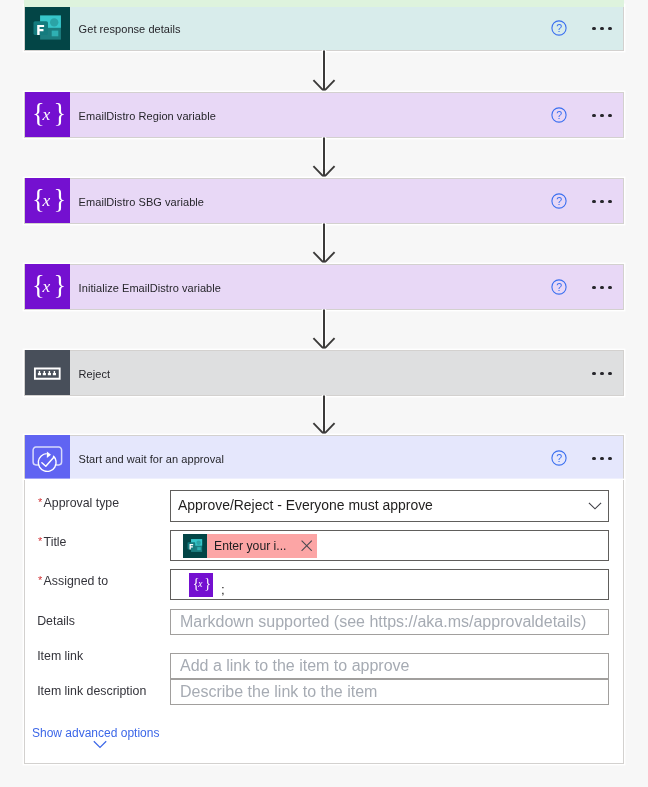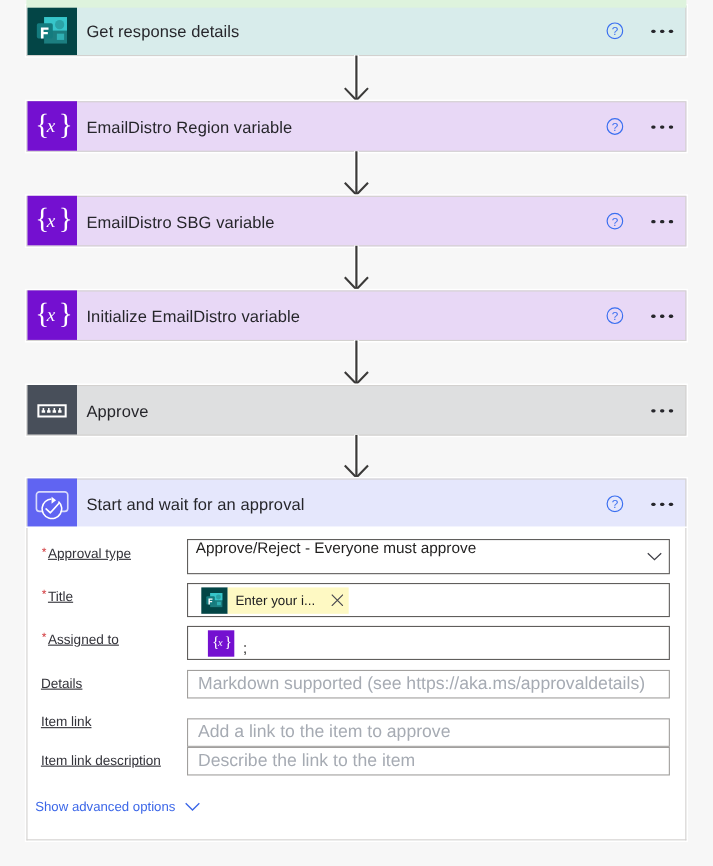--- a/index.html
+++ b/index.html
@@ -12,57 +12,57 @@
   
   .top-strip{position:absolute;left:24px;top:0;width:600px;height:7px;background:#def3dd;z-index:5;}
 
   
   .step{position:absolute;left:24px;width:600px;}
   .step-head{position:relative;height:46px;box-sizing:border-box;
              border:1px solid #d3d1cf;border-top:1px solid #d3d1cf;display:flex;align-items:center;
              box-shadow:0 0 0 1.4px #ffffff;}
   .step-icon{width:45px;height:45px;flex:0 0 45px;display:flex;align-items:center;justify-content:center;
              margin:-1px 0 0 0;align-self:flex-start;}
-  .step-title{margin-left:8.6px;font-size:15px;color:#26262b;letter-spacing:.005em;white-space:nowrap;position:relative;top:1px;}
+  .step-title{margin-left:8.6px;font-size:11px;color:#26262b;letter-spacing:.005em;white-space:nowrap;position:relative;top:1px;}
   .head-right{position:absolute;right:0;top:0;height:45px;display:flex;align-items:center;}
   .help-icon{width:16px;height:16px;margin-right:18px;line-height:0;position:relative;top:-1px;}
   .menu-icon{width:34px;height:14px;margin-right:4.1px;display:flex;align-items:center;justify-content:center;}
   .menu-icon i{display:block;width:3.4px;height:3.4px;border-radius:50%;background:#26262b;margin:0 2.35px;}
 
   
   .arrow{position:absolute;left:318px;width:12px;}
   .arrow svg{display:block;}
 
   
   .panel{position:absolute;left:24px;width:600px;box-sizing:border-box;
          background:#fff;border:1px solid #d3d1cf;border-top:none;
          box-shadow:0 0 0 1.4px #ffffff;}
-  .flabel{position:absolute;font-size:12.35px;color:#33333a;white-space:nowrap;line-height:14px;text-decoration:underline;}
+  .flabel{position:absolute;font-size:12.35px;color:#33333a;white-space:nowrap;line-height:14px;}
   .req{position:absolute;font-size:11px;color:#d13438;line-height:14px;}
   .ctrl{position:absolute;left:145px;box-sizing:border-box;}
 
   .sel{width:439px;height:32px;border:1px solid #605e5c;background:#fff;
-       display:flex;}
+       display:flex;align-items:center;}
   .sel-val{margin-left:7px;font-size:13.95px;color:#201f1e;position:relative;top:-1px;}
   .sel-chev{position:absolute;right:6.5px;top:50%;transform:translateY(-50%);line-height:0;}
 
   .tokenbox{width:439px;height:31.4px;border:1px solid #605e5c;background:#fff;
             display:flex;align-items:center;}
   .token{display:flex;align-items:center;height:24px;margin-left:12px;}
   .token-ic{width:24px;height:24px;flex:0 0 24px;display:flex;align-items:center;justify-content:center;}
   .token-body{height:24px;display:flex;align-items:center;padding:0 5px 0 7px;}
   .token-txt{font-size:12.2px;color:#1d1d20;white-space:nowrap;position:relative;top:0.5px;}
   .token-x{display:flex;align-items:center;position:relative;}
   .token-suffix{font-size:13.4px;color:#201f1e;margin-left:8px;position:relative;top:4.5px;}
 
   .txtbox{width:439px;height:26px;border:1px solid #a19f9d;background:#fff;
           display:flex;align-items:center;}
   .ph{margin-left:9px;font-size:16px;color:#a6abb3;white-space:nowrap;position:relative;top:-0.5px;}
 
-  .adv{position:absolute;left:10px;display:flex;align-items:center;}
+  .adv{position:absolute;left:10px;display:flex;align-items:center;flex-direction:column;}
   .adv-txt{font-size:12.0px;color:#3c67e8;}
   .adv-chev{margin-left:8.5px;display:flex;align-items:center;}
 </style>
 </head>
 <body>
 
 <div class="canvas">
   <div class="top-strip"></div>
   <div id="steps">
       <div class="step" style="top: 5px;">
@@ -194,21 +194,21 @@
             <svg width="45" height="45" viewBox="0 0 45 45">
       <path d="M9.9 18.5h24.8v10.2H9.9z" fill="none" stroke="#fff" stroke-width="1.85"></path>
       <g fill="#fff">
         <path d="M13.73 21.0h1.44v1.9h0.85v2.3h-3.14v-2.3h0.85z"></path>
         <path d="M18.63 21.0h1.44v1.9h0.85v2.3h-3.14v-2.3h0.85z"></path>
         <path d="M23.68 21.0h1.44v1.9h0.85v2.3h-3.14v-2.3h0.85z"></path>
         <path d="M28.68 21.0h1.44v1.9h0.85v2.3h-3.14v-2.3h0.85z"></path>
       </g>
     </svg>
           </div>
-      <div class="step-title">Approve</div>
+      <div class="step-title">Reject</div>
       <div class="head-right">
 
         <span class="menu-icon">
               <i></i>
               <i></i>
               <i></i>
             </span>
       </div>
     </div>
       </div>
@@ -260,21 +260,21 @@
         <span class="token-ic" style="background:#034546">
             <svg width="45" height="45" viewBox="0 0 45 45">
       <rect x="15.1" y="10.5" width="20.8" height="24.1" fill="#1c7e80"></rect>
       <rect x="15.1" y="10.5" width="20.8" height="12.3" fill="#37c6ca"></rect>
       <circle cx="29.2" cy="17.4" r="4.2" fill="#2ba3a6"></circle>
       <rect x="26.7" y="25.6" width="6.6" height="5.7" fill="#2fb0b3"></rect>
       <rect x="8.5" y="16.2" width="14.5" height="13.7" rx="1.6" fill="#147b7e"></rect>
       <path d="M12.2 19.9h6.9v2.1h-4.5v2.1h3.9v2.1h-3.9v3.9h-2.4z" fill="#fff"></path>
     </svg>
           </span>
-        <span class="token-body" style="background:#fef9c3;padding:0 5px 0 7px">
+        <span class="token-body" style="background:#fca5a5;padding:0 5px 0 7px">
           <span class="token-txt">Enter your i...</span>
           <span class="token-x" style="margin-left:14.5px;top:0px">
               <svg width="11.4" height="11.4" viewBox="0 0 11.4 11.4">
       <path d="M0.6 0.6l10.2 10.2M10.8 0.6L0.6 10.8" fill="none" stroke="#4a4a50" stroke-width="1.1"></path>
     </svg>
             </span>
         </span>
         </span>
 
     </div>

